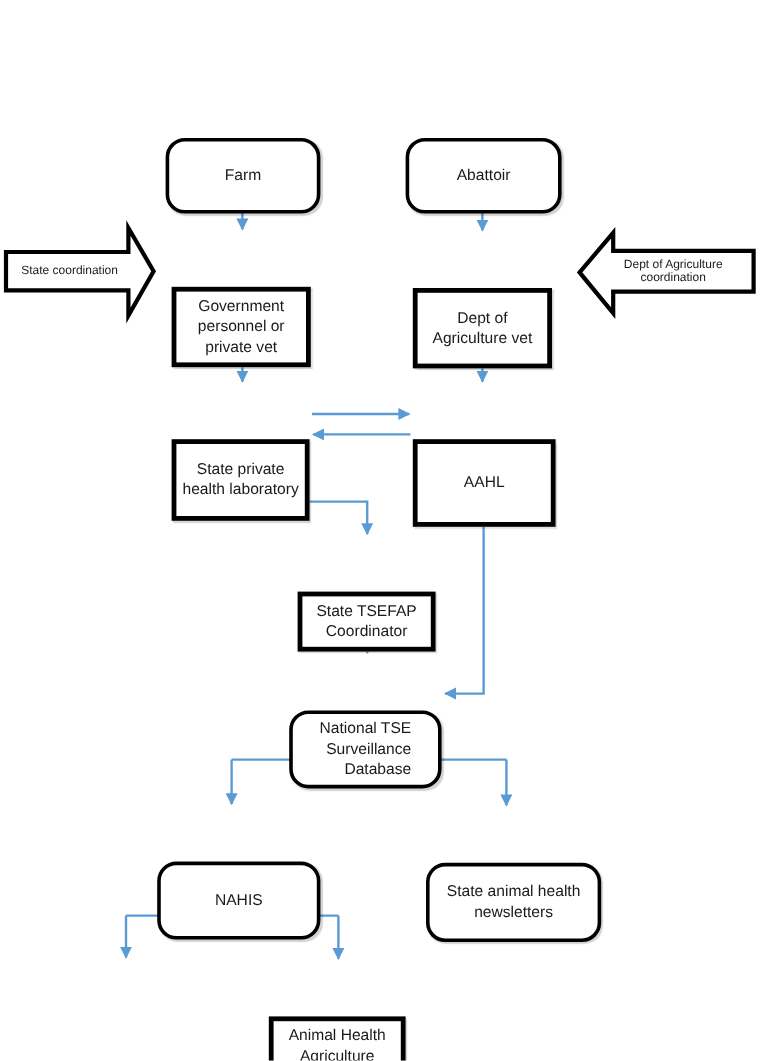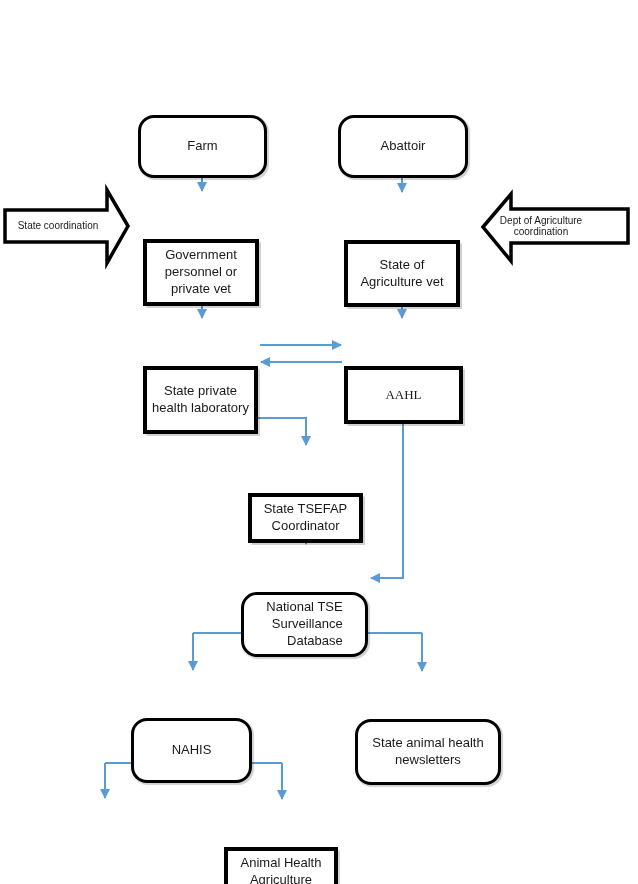--- a/index.html
+++ b/index.html
@@ -30,29 +30,29 @@
     position:absolute;display:flex;align-items:center;justify-content:center;
     text-align:center;font-size:10px;line-height:1.15;color:var(--text);
     white-space:pre-line;
   }
   
   .n-farm{left:138px;top:70px;width:129px;height:63px;}
   .n-abattoir{left:338px;top:70px;width:130px;height:63px;}
   .n-gov{left:143px;top:194px;width:116px;height:67px;}
   .n-dept{left:344px;top:195px;width:116px;height:67px;}
   .n-lab{left:143px;top:321px;width:115px;height:68px;}
-  .n-aahl{left:344px;top:321px;width:119px;height:58px;font-family:Liberation Serif, serif;}
+  .n-aahl{left:344px;top:321px;width:119px;height:73px;}
   .n-tsefap{left:248px;top:448px;width:115px;height:50px;}
   .n-db{left:241px;top:547px;width:127px;height:65px;border-radius:14px;text-align:right;}
-  .n-nahis{left:131px;top:673px;width:121px;height:65px;text-align:center;}
+  .n-nahis{left:131px;top:673px;width:136px;height:65px;text-align:center;}
   .n-news{left:355px;top:674px;width:146px;height:66px;border-radius:14px;}
   .n-report{left:48px;top:801px;width:114px;height:67px;}
   .n-quarterly{left:224px;top:802px;width:114px;height:66px;}
   .a-left{left:7px;top:209px;width:102px;height:33px;}
-  .a-right{left:473px;top:205px;width:136px;height:42px;text-align:center;}
+  .a-right{left:493px;top:205px;width:136px;height:42px;text-align:center;}
 </style>
 </head>
 <body>
 
 <div class="canvas">
 
   <svg class="connector-layer" viewBox="0 0 638 884" xmlns="http://www.w3.org/2000/svg">
     <defs>
       <marker id="ah" markerUnits="userSpaceOnUse" markerWidth="12" markerHeight="12" refX="9" refY="5" orient="auto">
         <path d="M0,0 L10,5 L0,10 Z"></path>
@@ -90,21 +90,21 @@
   </div>
   <div class="node rounded n-abattoir">
     <span class="lbl">Abattoir</span>
   </div>
   <div class="node n-gov">
     <span class="lbl">Government
 personnel or
 private vet</span>
   </div>
   <div class="node n-dept">
-    <span class="lbl">State of
+    <span class="lbl">Dept of
 Agriculture vet</span>
   </div>
   <div class="node n-lab">
     <span class="lbl">State private
 health laboratory</span>
   </div>
   <div class="node n-aahl">
     <span class="lbl">AAHL</span>
   </div>
   <div class="node n-tsefap">

